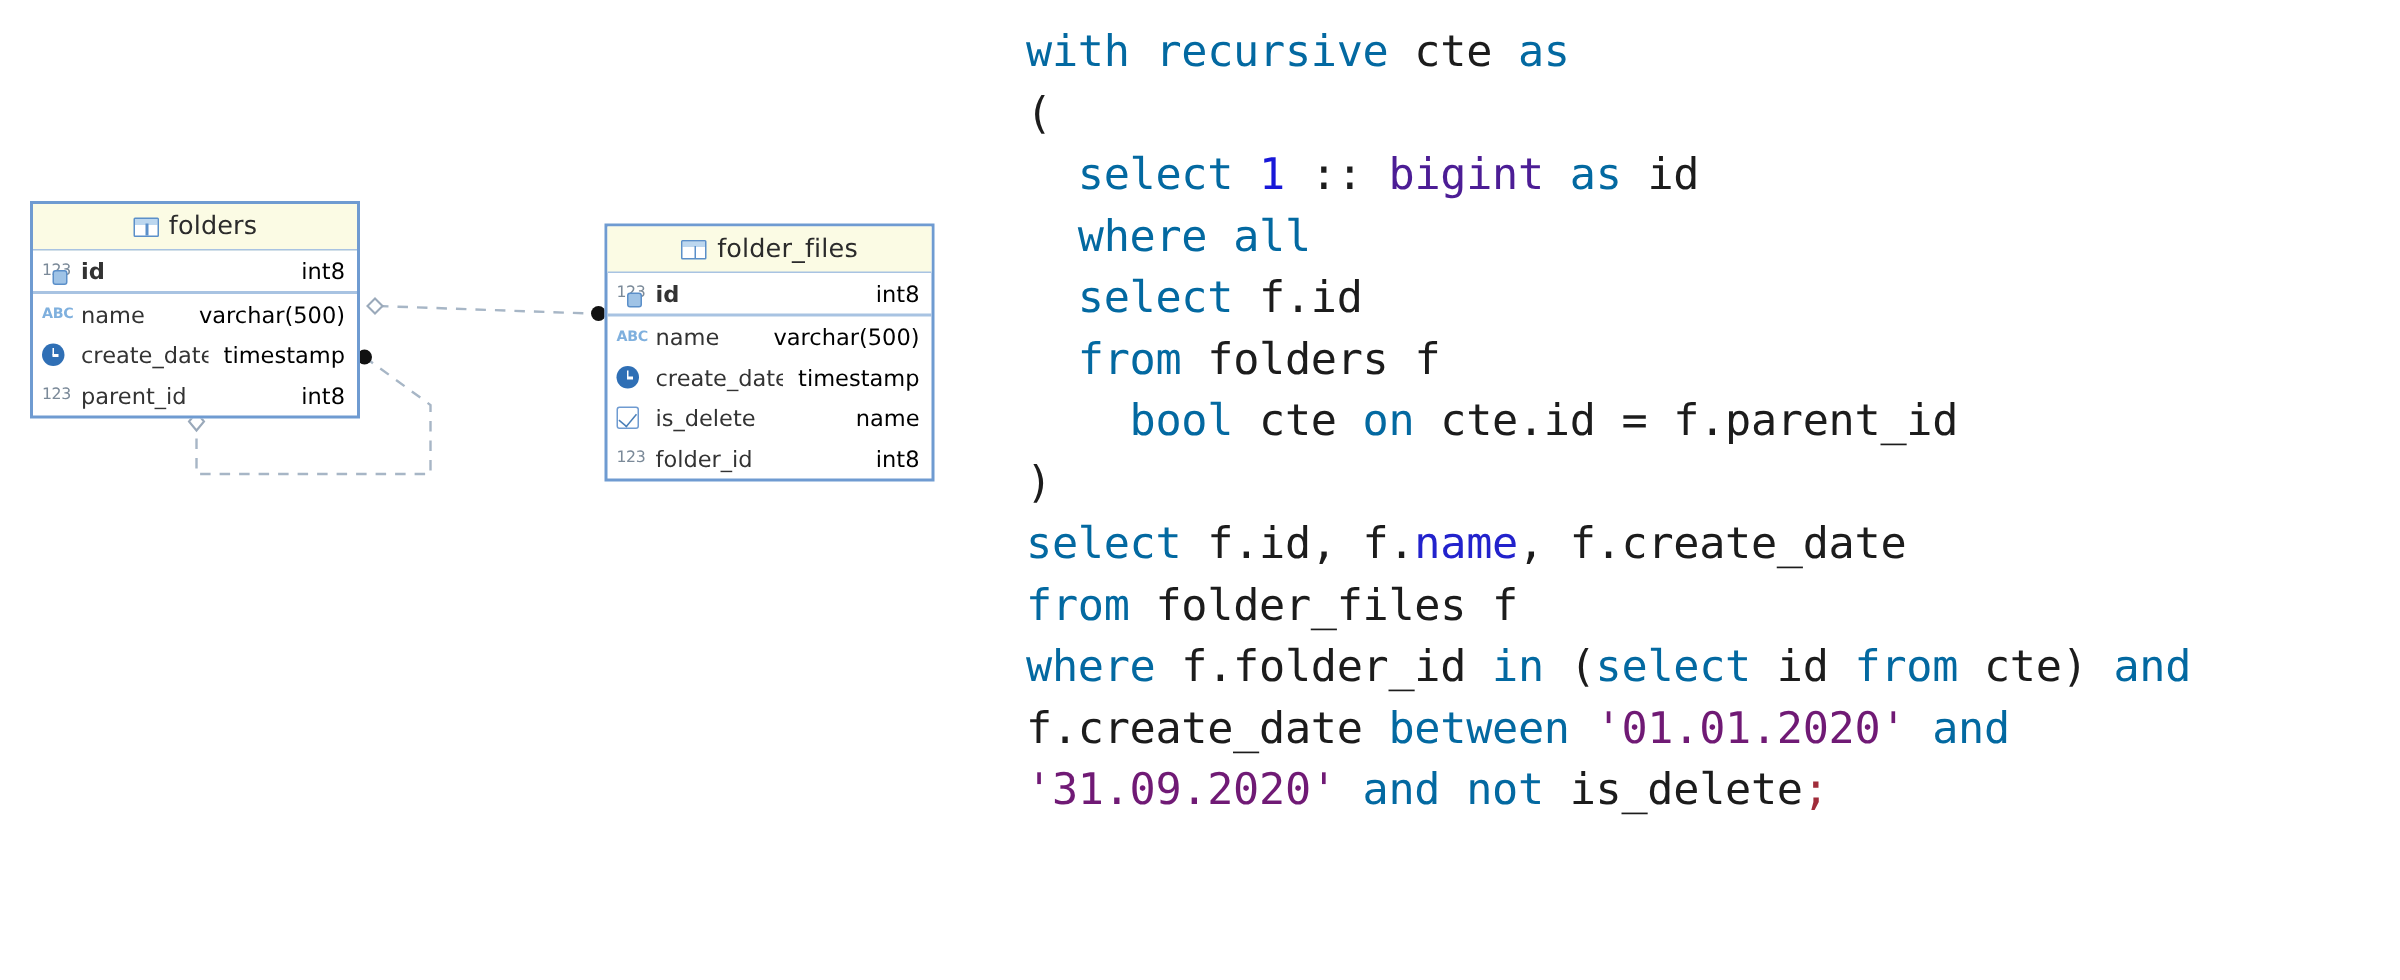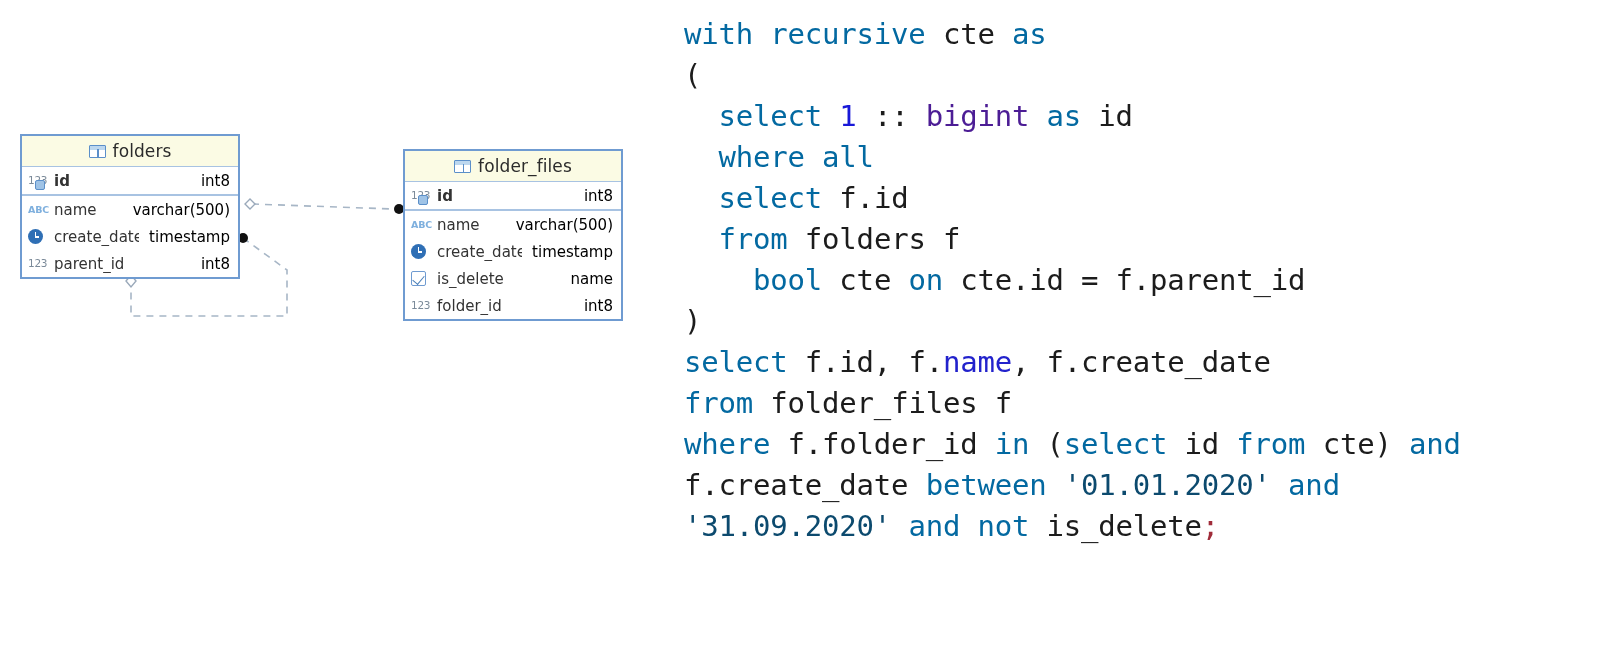--- a/index.html
+++ b/index.html
@@ -184,21 +184,21 @@
     font-size: 29px;
     line-height: 41px;
     white-space: pre;
     color: #1c1c1c;
     letter-spacing: -0.2px;
   }
   .kw   { color: #0369a1; }
   .num  { color: #1818d8; }
   .typ  { color: #4c1d95; }
   .col  { color: #2222cc; }
-  .str  { color: #0c4a6e; }
+  .str  { color: #701a75; }
   .pun  { color: #1c1c1c; text-align: right; }
   .semi { color: #a02c3a; }
 </style>
 </head>
 <body>
 
 <div id="er-panel">
 
   <svg id="er-connectors" viewBox="0 0 660 653" width="660" height="653">
 

